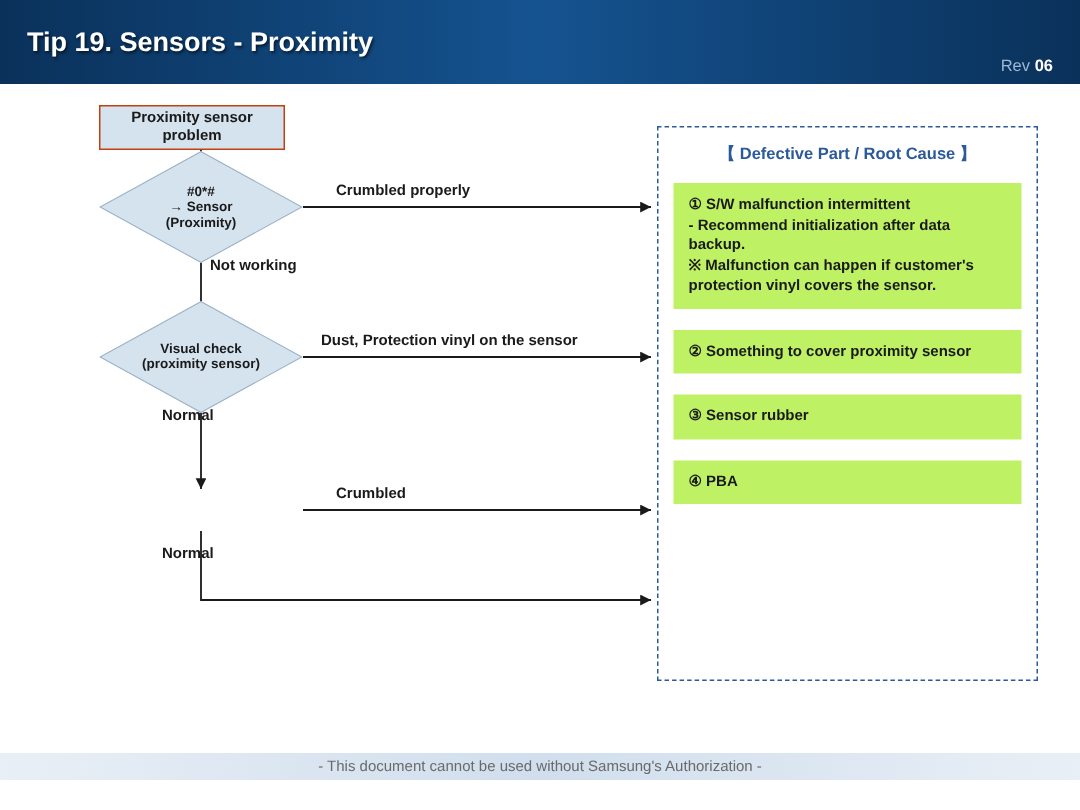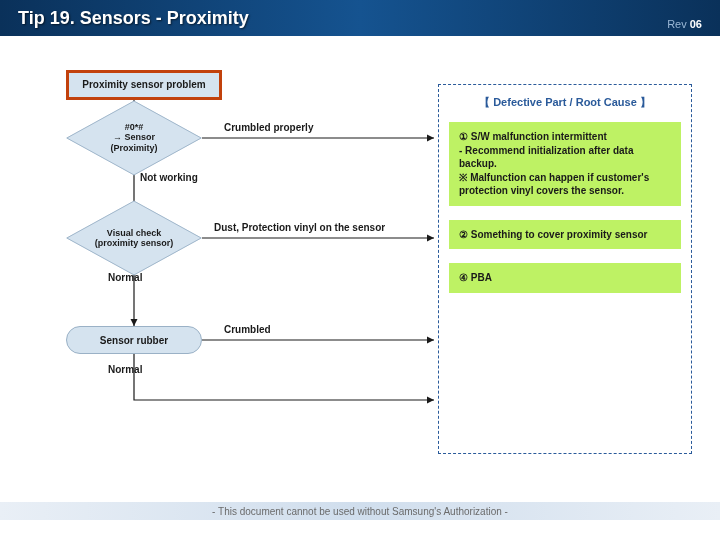--- a/index.html
+++ b/index.html
@@ -1,22 +1,22 @@
 <!DOCTYPE html>
 <html><head>
 <meta charset="utf-8">
 <style>
   * { box-sizing: border-box; margin: 0; padding: 0; }
   body { width: 720px; height: 540px; font-family: Arial, sans-serif; background: #fff; position: relative; overflow: hidden; }
-  .header { height: 36px; background: linear-gradient(to right, #0a315a 0%, #155390 50%, #0a315a 100%); display: flex; align-items: center; padding: 0 18px; position: relative; }
+  .header { height: 56px; background: linear-gradient(to right, #0a315a 0%, #155390 50%, #0a315a 100%); display: flex; align-items: center; padding: 0 18px; position: relative; }
   .title { color: #fff; font-size: 18px; font-weight: bold; text-shadow: 1px 1px 2px rgba(0,0,0,0.6); }
   .rev { position: absolute; right: 18px; bottom: 6px; color: #9bb8d6; font-size: 11px; }
   .rev b { color: #fff; }
   .canvas { position: absolute; left: 0; top: 44px; width: 720px; height: 456px; }
-  .start-box { position: absolute; left: 66px; top: 26px; width: 156px; height: 30px; background: #d5e3ef; border: 3px solid #c2410c; font-size: 10px; font-weight: bold; color: #1a1a1a; display: flex; align-items: center; justify-content: center; line-height: 1.2; }
+  .start-box { position: absolute; left: 66px; top: 26px; width: 124px; height: 30px; background: #d5e3ef; border: 1px solid #c2410c; font-size: 10px; font-weight: bold; color: #1a1a1a; display: flex; align-items: center; justify-content: center; text-align: center; line-height: 1.2; }
   .diamond { position: absolute; width: 136px; height: 48px; }
   .diamond .shape { width: 100%; height: 100%; background: #d5e3ef; border: 1px solid #9ab1c6; transform: scaleY(0.55) rotate(45deg); transform-origin: center; position: absolute; left: 0; top: 0; width: 96px; height: 96px; left: 20px; top: -24px; }
   .diamond .dlabel { position: absolute; width: 100%; text-align: center; font-size: 9px; font-weight: bold; color: #1a1a1a; line-height: 1.15; top: 50%; transform: translateY(-50%); z-index: 2; }
   .round-box { position: absolute; width: 136px; height: 28px; background: #d5e3ef; border: 1px solid #9ab1c6; border-radius: 14px; font-size: 10px; font-weight: bold; color: #1a1a1a; display: flex; align-items: center; justify-content: center; }
   .edge-label { position: absolute; font-size: 10px; font-weight: bold; color: #1a1a1a; }
   svg.arrows { position: absolute; left: 0; top: 0; width: 720px; height: 456px; pointer-events: none; }
   .panel { position: absolute; left: 438px; top: 40px; width: 254px; height: 370px; border: 1px dashed #2a5a9a; padding: 10px 10px; }
   .panel-title { font-size: 11px; font-weight: bold; color: #2a5a9a; text-align: center; margin-bottom: 12px; }
   .cause { background: #bef264; font-size: 10px; font-weight: bold; color: #1a1a1a; padding: 8px 10px; line-height: 1.35; margin-bottom: 14px; }
   .footer-bar { position: absolute; left: 0; top: 502px; width: 720px; height: 18px; background: linear-gradient(to right, #e9eff6, #d0deed, #e9eff6); }
@@ -67,31 +67,29 @@
   <div class="diamond" style="left:66px; top:170px;">
     <div class="shape"></div>
     <div class="dlabel">
       <div>Visual check</div>
       <div>(proximity sensor)</div>
     </div>
   </div>
   <div class="edge-label" style="left:214px; top:178px;text-align:right;">Dust, Protection vinyl on the sensor</div>
   <div class="edge-label" style="left:108px; top:228px;">Normal</div>
 
-  <div class="round-box" style="left:66px; top:282px;">
-    <span>Sensor rubber</span>
-  </div>
   <div class="edge-label" style="left:224px; top:280px;">Crumbled</div>
   <div class="edge-label" style="left:108px; top:320px;">Normal</div>
 
   <div class="panel">
     <div class="panel-title">【 Defective Part / Root Cause 】</div>
     <div class="cause" style="white-space:pre-line;">① S/W malfunction intermittent
 - Recommend initialization after data backup.
 ※ Malfunction can happen if customer's protection vinyl covers the sensor.</div>
     <div class="cause">② Something to cover proximity sensor</div>
+    <div class="cause">③ Sensor rubber</div>
     <div class="cause">④ PBA</div>
   </div>
 
 </div>
 
 <div class="footer-bar"></div>
 <div class="footer-text">- This document cannot be used without Samsung's Authorization -</div>
 
 </body></html>

